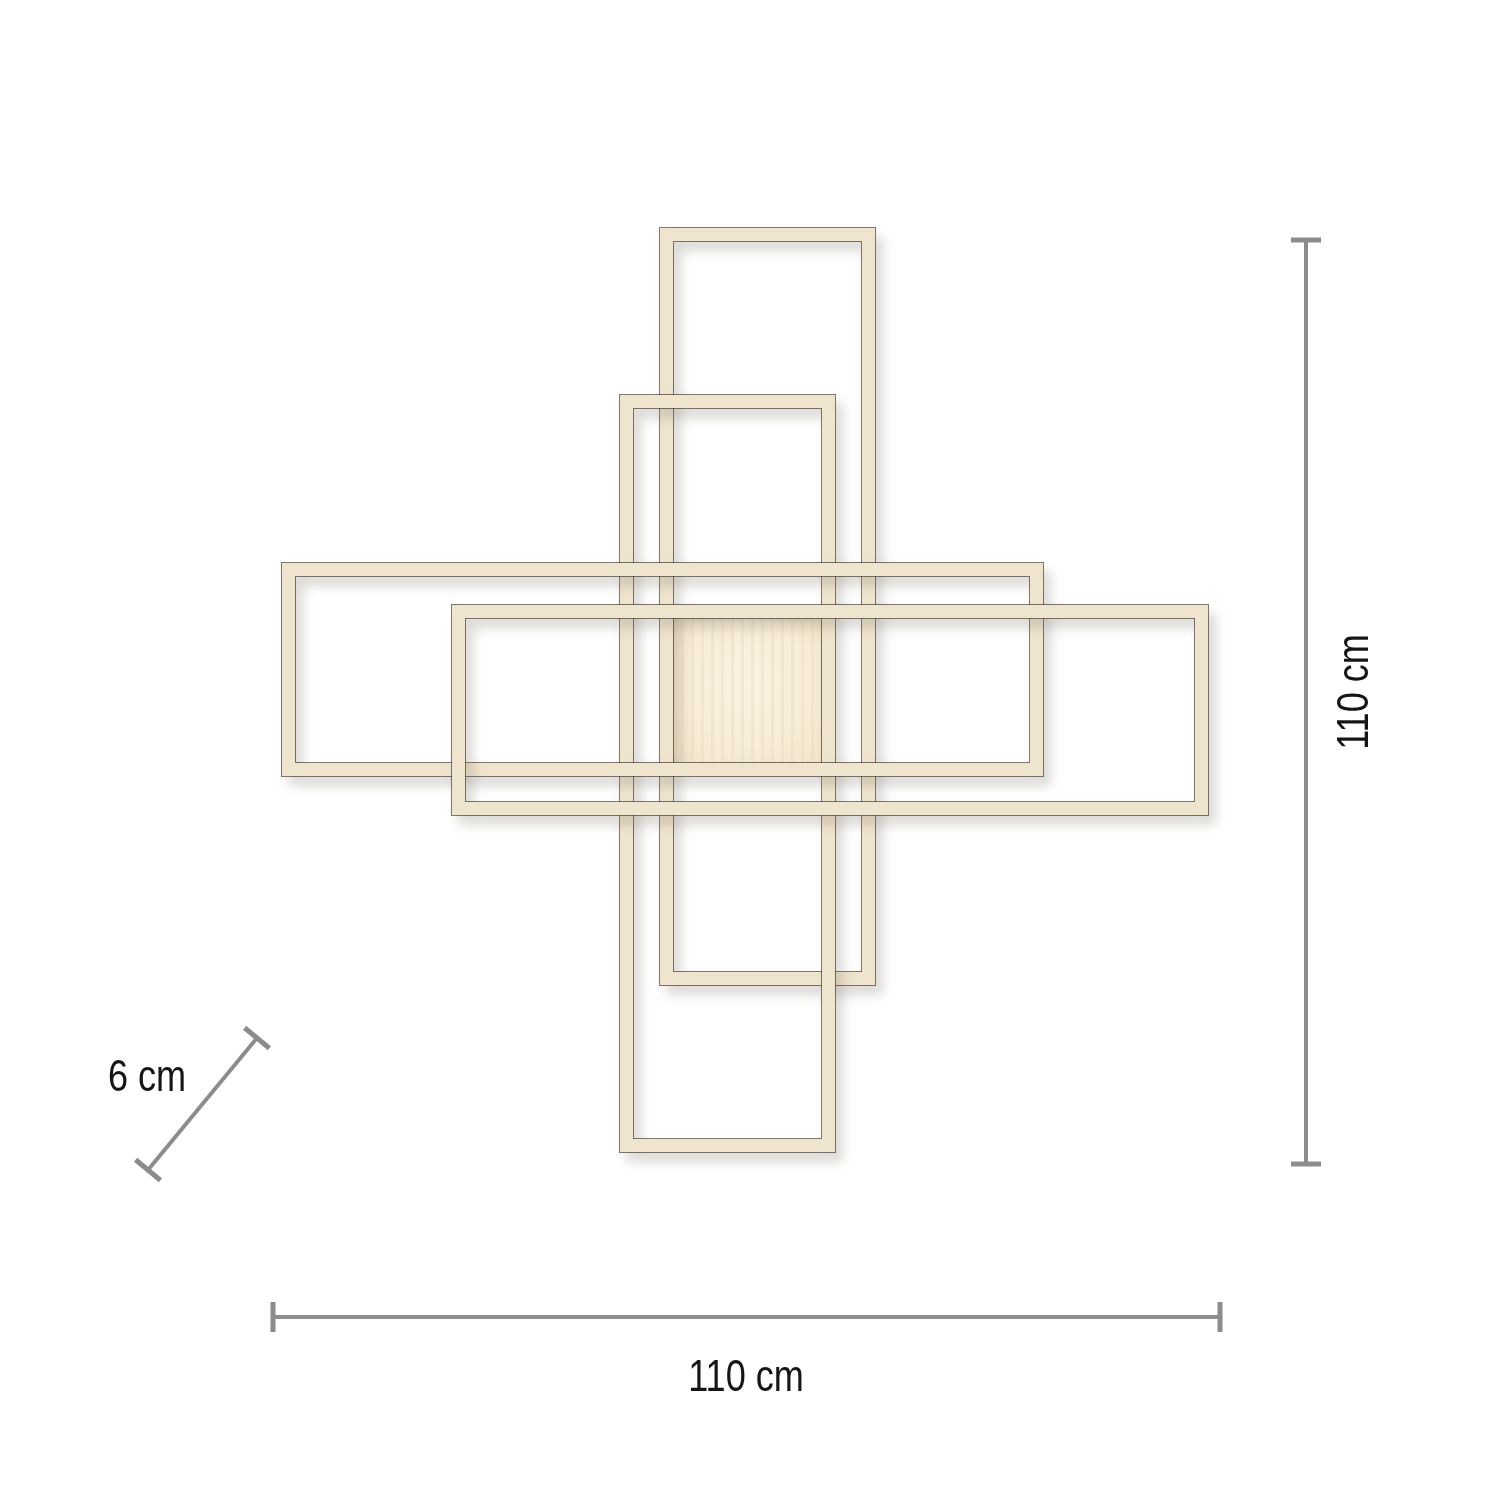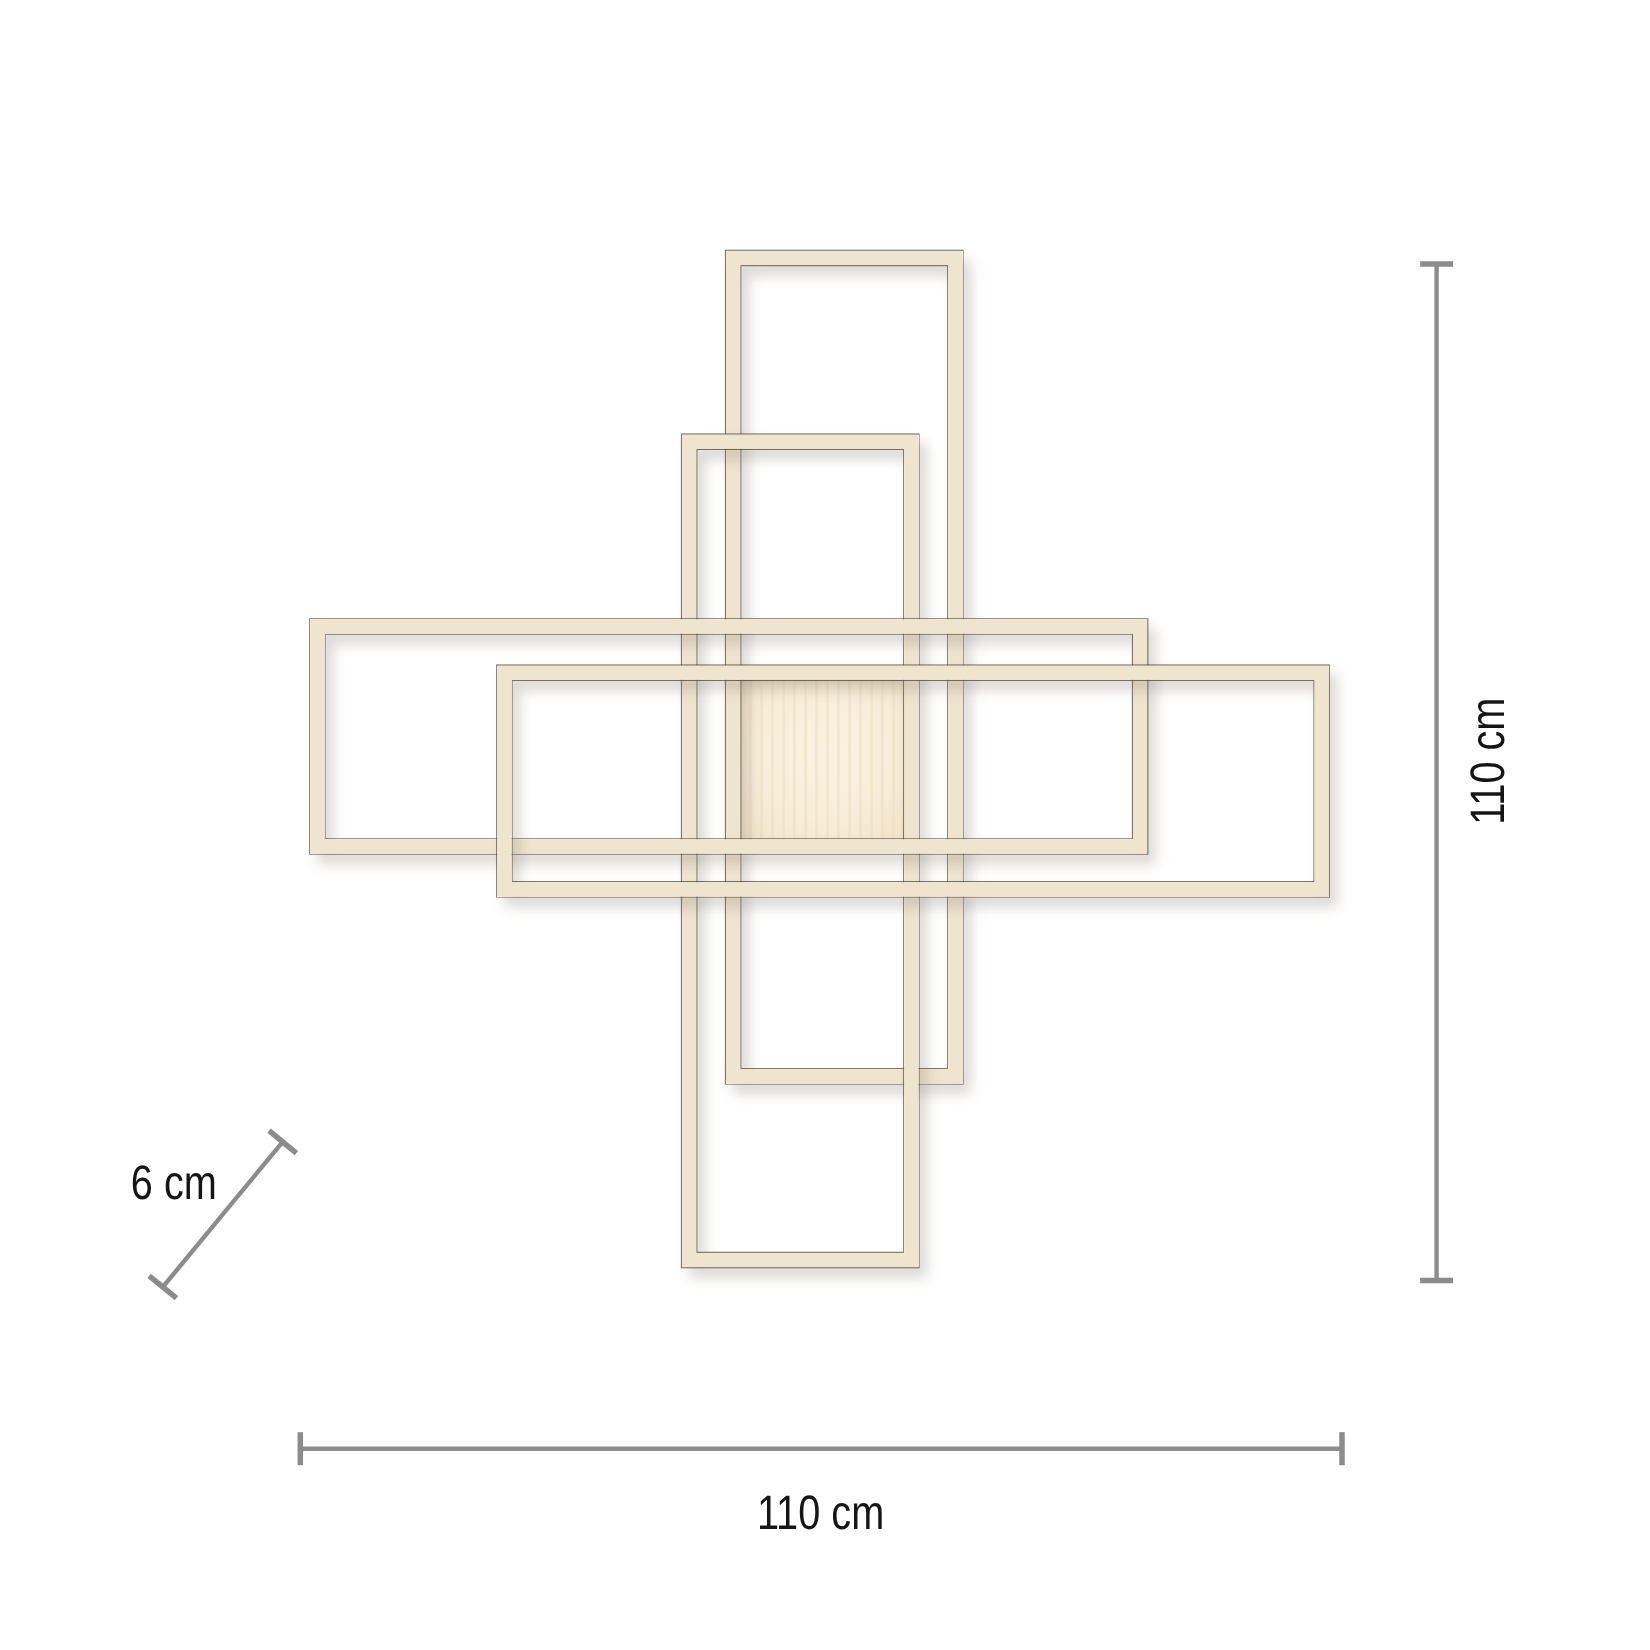--- a/index.html
+++ b/index.html
@@ -65,21 +65,21 @@
   }
   .dim-label .condensed {
     display: inline-block;
     transform: scaleX(0.82);
   }
   .dim-label-height {
     left: 1353px; top: 692px;
     transform: translate(-50%, -50%) rotate(-90deg);
   }
   .dim-label-width  { left: 746px;  top: 1376px; }
-  .dim-label-depth  { left: 158px;  top: 1076px; }
+  .dim-label-depth  { left: 147px;  top: 1076px; }
 </style>
 </head>
 <body>
 
 <div class="canvas">
 
   <div class="panel"></div>
   <div class="frame frame-a"></div>
   <div class="frame frame-b"></div>
   <div class="frame frame-c"></div>

